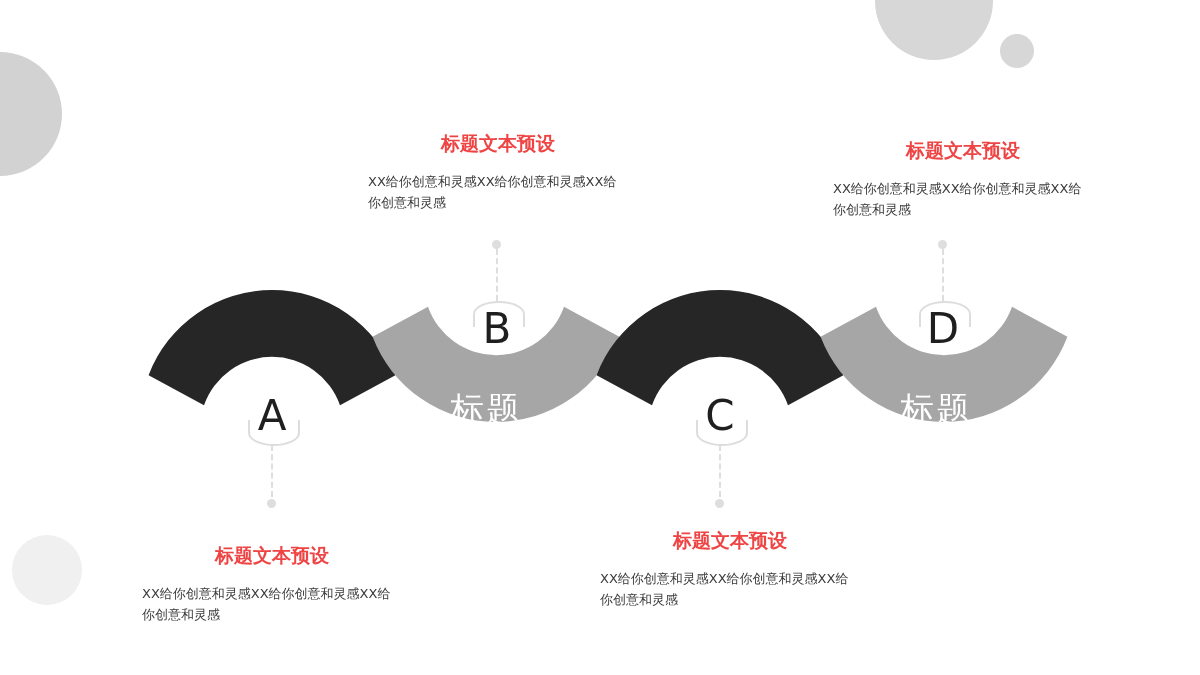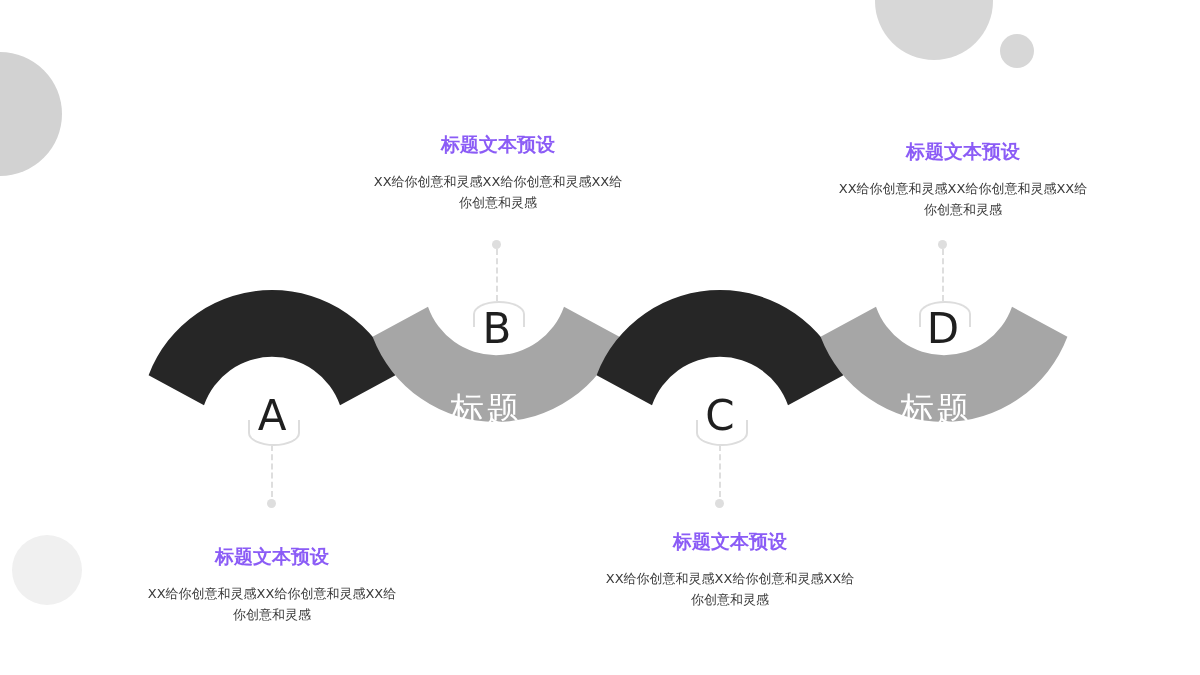--- a/index.html
+++ b/index.html
@@ -93,32 +93,32 @@
     background: #dedede;
   }
 
   .textblock {
     position: absolute;
     width: 260px;
   }
   .tb-title {
     font-size: 19px;
     font-weight: bold;
-    color: #8b5cf6;
+    color: #ef4444;
     text-align: center;
     line-height: 1.2;
     white-space: nowrap;
-    font-family: Liberation Sans, sans-serif;
+    font-family: Liberation Mono, monospace;
   }
   .tb-body {
     margin-top: 14px;
     font-size: 13px;
     color: #3b3b3b;
     line-height: 1.65;
-    text-align: center;
+    text-align: left;
     font-family: "DejaVu Sans", "Liberation Sans", sans-serif;
   }
 </style>
 </head>
 <body>
 
 <div id="stage">
 
   <div class="deco" id="deco-top-large"></div>
   <div class="deco" id="deco-top-small"></div>

